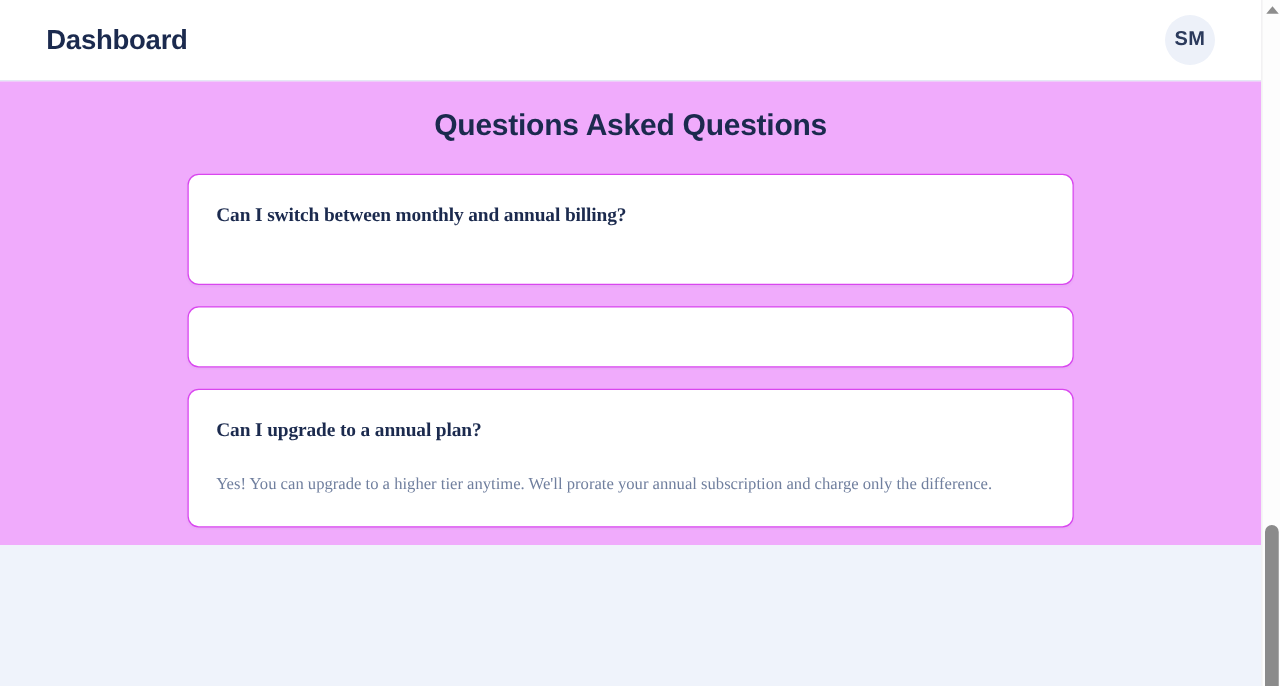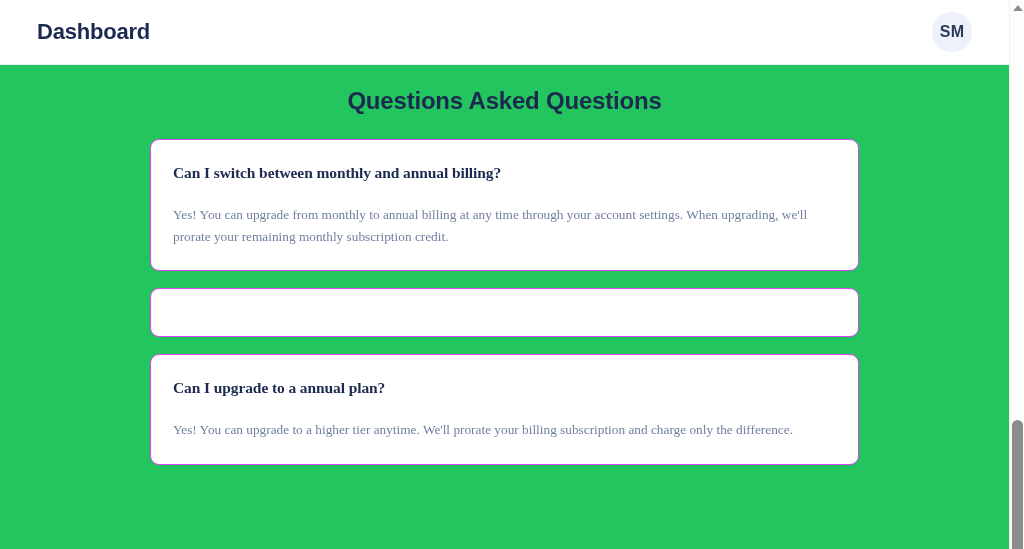--- a/index.html
+++ b/index.html
@@ -22,22 +22,22 @@
     overflow: hidden;
     background: #eff3fb;
   }
 
   
   .page {
     position: absolute;
     left: 0;
     top: 0;
     width: 1009px;
-    height: 549px;
-    background: #22c55e;
+    height: 436px;
+    background: #f0abfc;
     overflow: hidden;
   }
 
   
   .topbar {
     height: 65px;
     background: #ffffff;
     border-bottom: 1px solid #e4e9f4;
     display: flex;
     align-items: center;
@@ -178,29 +178,28 @@
     </div>
 
     <div class="content">
 
       <h1 class="faq-title">Questions Asked Questions</h1>
 
       <div class="faq-list">
 
         <div class="faq-card">
           <div class="faq-question">Can I switch between monthly and annual billing?</div>
-          <div class="faq-answer">Yes! You can upgrade from monthly to annual billing at any time through your account settings. When upgrading, we'll prorate your remaining monthly subscription credit.</div>
         </div>
 
         <div class="faq-card">
         </div>
 
         <div class="faq-card">
           <div class="faq-question">Can I upgrade to a annual plan?</div>
-          <div class="faq-answer">Yes! You can upgrade to a higher tier anytime. We'll prorate your billing subscription and charge only the difference.</div>
+          <div class="faq-answer">Yes! You can upgrade to a higher tier anytime. We'll prorate your annual subscription and charge only the difference.</div>
         </div>
 
       </div>
     </div>
   </div>
 
   <div class="scrollbar">
     <div class="sb-arrow up"></div>
     <div class="sb-track">
       <div class="sb-thumb"></div>

